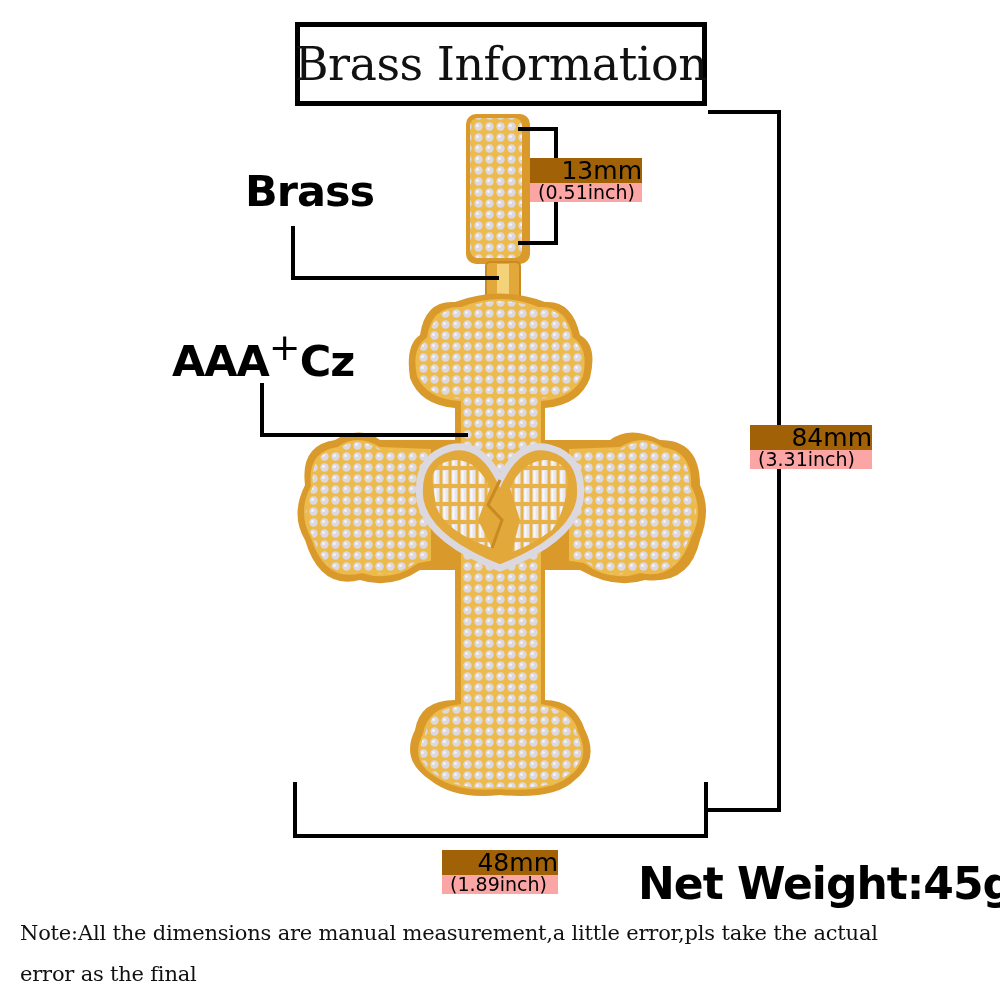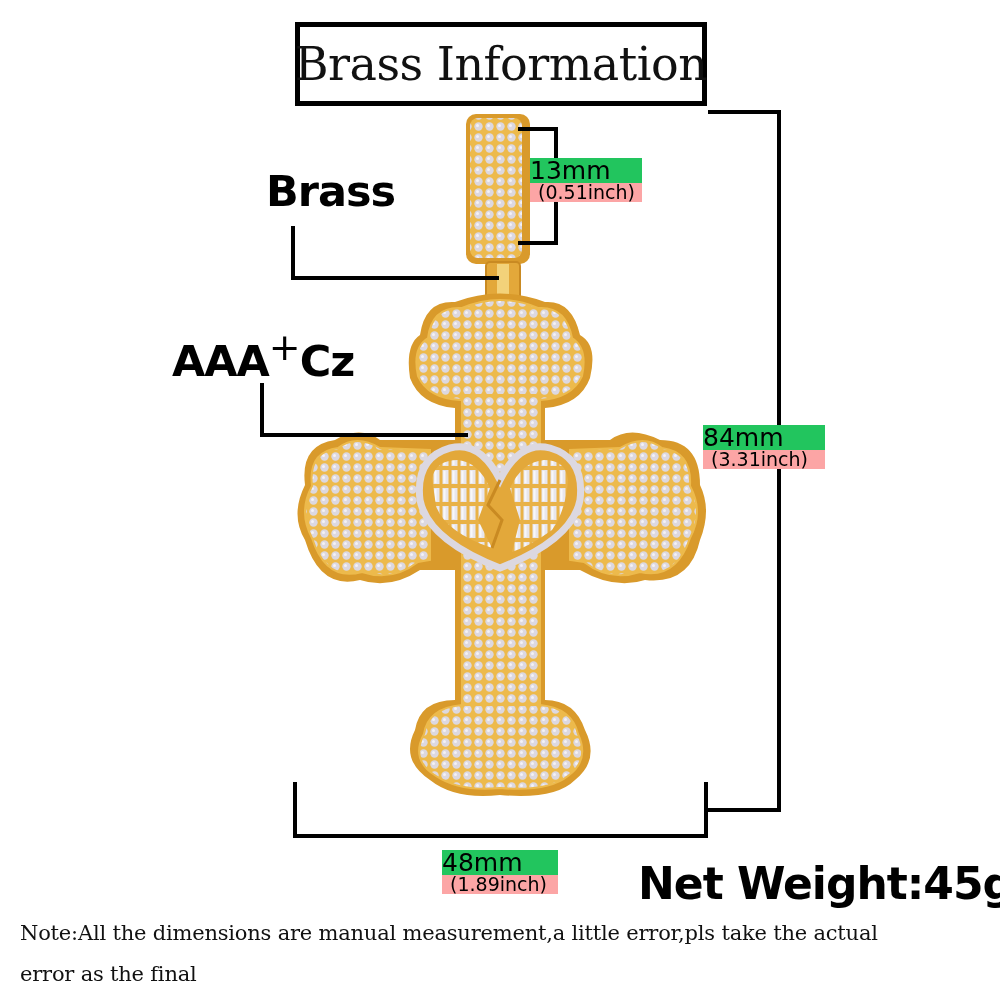--- a/index.html
+++ b/index.html
@@ -2,21 +2,21 @@
 <html><head>
 <meta charset="utf-8">
 <style>
   html, body { margin:0; padding:0; background:#ffffff; }
   body { width:1000px; height:1000px; position:relative; overflow:hidden; font-family:"Liberation Sans", sans-serif; color:#000; }
   .abs { position:absolute; }
   .title-box { left:295px; top:22px; width:402px; height:74px; border:5px solid #000; display:flex; align-items:center; justify-content:center; }
   .title-text { font-family:"DejaVu Serif", serif; font-size:46px; letter-spacing:-0.5px; color:#111; white-space:nowrap; }
   .line { position:absolute; background:#000; }
   .label-big { font-family:"DejaVu Sans", sans-serif; font-size:43px; font-weight:600; letter-spacing:-1px; white-space:nowrap; line-height:1; }
-  .dim-mm { font-family:"DejaVu Sans", sans-serif; font-size:25px; line-height:1; white-space:nowrap; text-align:left; background:#22c55e; }
+  .dim-mm { font-family:"DejaVu Sans", sans-serif; font-size:25px; line-height:1; white-space:nowrap; text-align:right; background:#a16207; }
   .dim-in { font-family:"DejaVu Sans", sans-serif; font-size:19px; line-height:1; white-space:nowrap; background:#fca5a5;padding-left:8px; }
   .net { font-family:"DejaVu Sans", sans-serif; font-size:44px; font-weight:600; letter-spacing:-1px; white-space:nowrap; }
   .note { font-family:"DejaVu Serif", serif; font-size:21px; color:#111; white-space:nowrap; letter-spacing:-0.2px; }
   svg.pendant { position:absolute; left:0; top:0; }
 </style>
 </head>
 <body>
 
 <svg class="pendant" width="1000" height="1000" viewBox="0 0 1000 1000">
   <defs>
@@ -66,42 +66,42 @@
     <path d="M432 478 Q436 460 458 460 Q478 462 490 488 L478 520 L492 548 Q445 532 436 506 Z" fill="url(#baguette)"></path>
     <path d="M510 488 Q522 462 544 460 Q566 460 568 480 Q566 510 552 530 Q530 546 512 552 L520 520 Z" fill="url(#baguette)"></path>
     <path d="M500 480 L488 505 L502 520 L492 548" fill="none" stroke="#C98A22" stroke-width="3"></path>
   </g>
 </svg>
 
 <div class="abs title-box">
   <span class="title-text">Brass Information</span>
 </div>
 
-<div class="abs label-big" style="left:245px; top:170px;margin-left:21px;">Brass</div>
+<div class="abs label-big" style="left:245px; top:170px;">Brass</div>
 <div class="line" style="left:291px; top:226px; width:4px; height:54px;"></div>
 <div class="line" style="left:291px; top:276px; width:208px; height:4px;"></div>
 
 <div class="abs label-big" style="left:172px; top:340px;text-align:center;">
   <span>AAA</span><span style="font-size:38px; position:relative; top:-16px; font-weight:500;">+</span><span>Cz</span>
 </div>
 <div class="line" style="left:260px; top:383px; width:4px; height:54px;"></div>
 <div class="line" style="left:260px; top:433px; width:208px; height:4px;"></div>
 
 <div class="line" style="left:518px; top:127px; width:40px; height:4px;"></div>
 <div class="line" style="left:554px; top:127px; width:4px; height:118px;"></div>
 <div class="line" style="left:518px; top:241px; width:40px; height:4px;"></div>
 <div class="abs" style="left:530px; top:158px; width:112px;">
   <div class="dim-mm">13mm</div>
   <div class="dim-in">(0.51inch)</div>
 </div>
 
 <div class="line" style="left:708px; top:110px; width:73px; height:4px;"></div>
 <div class="line" style="left:777px; top:110px; width:4px; height:702px;"></div>
 <div class="line" style="left:706px; top:808px; width:75px; height:4px;"></div>
-<div class="abs" style="left:703px; top:425px; width:122px;">
+<div class="abs" style="left:750px; top:425px; width:122px;">
   <div class="dim-mm">84mm</div>
   <div class="dim-in">(3.31inch)</div>
 </div>
 
 <div class="line" style="left:293px; top:782px; width:4px; height:56px;"></div>
 <div class="line" style="left:704px; top:782px; width:4px; height:56px;"></div>
 <div class="line" style="left:293px; top:834px; width:415px; height:4px;"></div>
 <div class="abs" style="left:442px; top:850px; width:116px;">
   <div class="dim-mm">48mm</div>
   <div class="dim-in">(1.89inch)</div>

